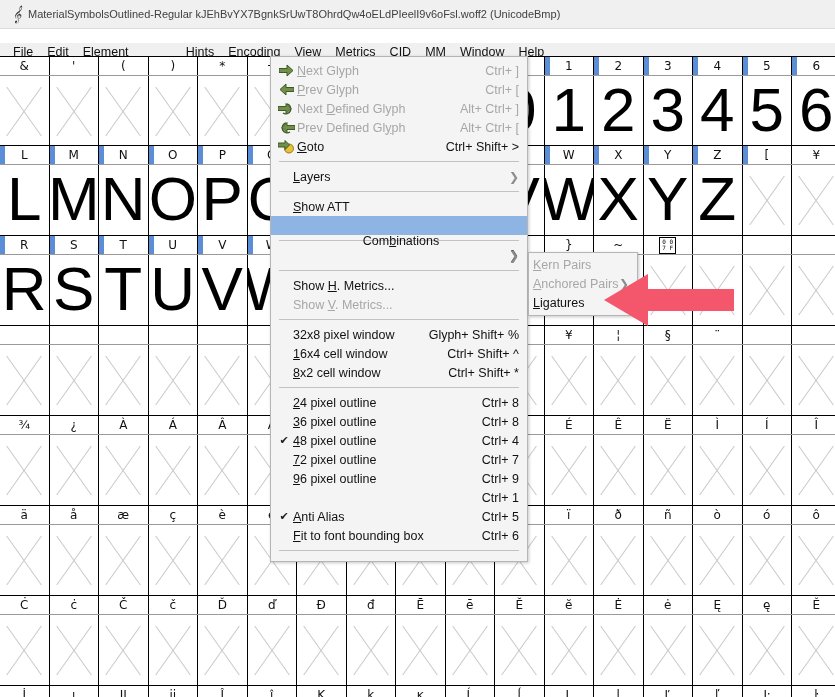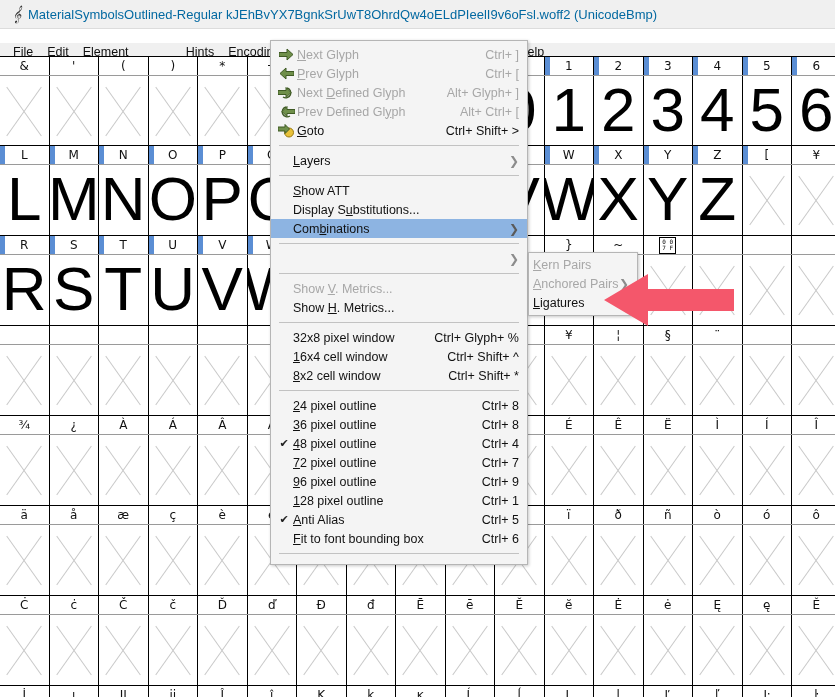--- a/index.html
+++ b/index.html
@@ -32,22 +32,22 @@
     margin-left: 6px;
     display: flex;
     align-items: center;
     justify-content: center;
     color: #333;
     font-size: 15px;
     font-family: "Liberation Serif", serif;
     font-style: italic;
   }
   #titlebar .tb-text {
-    font-size: 13px;
-    color: #0369a1;
+    font-size: 11px;
+    color: #404040;
     white-space: nowrap;
   }
 
   
   #menubar {
     position: absolute;
     left: 0; top: 43px;
     width: 835px; height: 26px;
     background: #f0f0f0;
     border-bottom: 1px solid #cfcfcf;
@@ -151,21 +151,21 @@
     font-size: 6px;
     line-height: 6.5px;
     padding: 1px 2px;
     color: #000;
     text-align: center;
   }
 
   
   #viewmenu {
     position: absolute;
-    left: 270px; top: 40px;
+    left: 270px; top: 56px;
     width: 258px;
     background: #f4f4f4;
     border: 1px solid #b5b5b5;
     box-shadow: 1px 1px 3px rgba(0,0,0,0.22);
     padding: 4px 0 5px 0;
     box-sizing: border-box;
     z-index: 40;
   }
   .mi {
     position: relative;
@@ -173,21 +173,21 @@
     display: flex;
     align-items: center;
     box-sizing: border-box;
     padding-left: 4px;
     font-size: 12.5px;
     color: #111;
     cursor: default;
     white-space: nowrap;
   }
   .mi.disabled { color: #a7a7a7; }
-  .mi.selected { background: #8db4e2; }
+  .mi.selected { background: #8db4e2; flex-direction: column; }
   .mi .mi-ico {
     width: 22px;
     flex: 0 0 22px;
     display: flex;
     align-items: center;
     justify-content: center;
   }
   .mi .mi-check {
     width: 18px;
     flex: 0 0 18px;
@@ -952,21 +952,21 @@
       <span class="mi-accel">Ctrl+ [</span>
     </div>
     <div class="mi disabled">
       <span class="mi-ico">
         <svg width="17" height="14" viewBox="0 0 17 14">
           <path d="M9 2 a5 5 0 1 1 -4 9" fill="none" stroke="#3f5a24" stroke-width="1.3"></path>
           <polygon points="0,4.5 8,4.5 8,1.5 13,6.5 8,11.5 8,8.5 0,8.5" fill="#6f8f4a" stroke="#3f5a24" stroke-width="1"></polygon>
         </svg>
       </span>
       <span class="mi-label">Next <span class="u">D</span>efined Glyph</span>
-      <span class="mi-accel">Alt+ Glyph+ ]</span>
+      <span class="mi-accel">Alt+ Ctrl+ ]</span>
     </div>
     <div class="mi disabled">
       <span class="mi-ico">
         <svg width="17" height="14" viewBox="0 0 17 14">
           <path d="M8 2 a5 5 0 1 0 4 9" fill="none" stroke="#3f5a24" stroke-width="1.3"></path>
           <polygon points="17,4.5 9,4.5 9,1.5 4,6.5 9,11.5 9,8.5 17,8.5" fill="#6f8f4a" stroke="#3f5a24" stroke-width="1"></polygon>
         </svg>
       </span>
       <span class="mi-label">Prev Defined Gl<span class="u">y</span>ph</span>
       <span class="mi-accel">Alt+ Ctrl+ [</span>
@@ -985,48 +985,44 @@
     <div class="mi">
       <span class="mi-check"></span>
       <span class="mi-label"><span class="u">L</span>ayers</span>
       <span class="mi-arrow">❯</span>
     </div>
     <div class="sep"></div>
     <div class="mi">
       <span class="mi-check"></span>
       <span class="mi-label"><span class="u">S</span>how ATT</span>
     </div>
-    <div class="mi">
-      <span class="mi-check"></span>
-      <span class="mi-label">Display S<span class="u">u</span>bstitutions...</span>
-    </div>
     <div class="mi selected">
       <span class="mi-check"></span>
       <span class="mi-label">Com<span class="u">b</span>inations</span>
       <span class="mi-arrow">❯</span>
     </div>
     <div class="sep"></div>
     <div class="mi">
       <span class="mi-check"></span>
       <span class="mi-arrow">❯</span>
     </div>
     <div class="sep"></div>
+    <div class="mi">
+      <span class="mi-check"></span>
+      <span class="mi-label">Show <span class="u">H</span>. Metrics...</span>
+    </div>
     <div class="mi disabled">
       <span class="mi-check"></span>
       <span class="mi-label">Show <span class="u">V</span>. Metrics...</span>
     </div>
-    <div class="mi">
-      <span class="mi-check"></span>
-      <span class="mi-label">Show <span class="u">H</span>. Metrics...</span>
-    </div>
     <div class="sep"></div>
     <div class="mi">
       <span class="mi-check"></span>
       <span class="mi-label">32x8 pixel window</span>
-      <span class="mi-accel">Ctrl+ Glyph+ %</span>
+      <span class="mi-accel">Glyph+ Shift+ %</span>
     </div>
     <div class="mi">
       <span class="mi-check"></span>
       <span class="mi-label"><span class="u">1</span>6x4 cell window</span>
       <span class="mi-accel">Ctrl+ Shift+ ^</span>
     </div>
     <div class="mi">
       <span class="mi-check"></span>
       <span class="mi-label"><span class="u">8</span>x2  cell window</span>
       <span class="mi-accel">Ctrl+ Shift+ *</span>
@@ -1052,21 +1048,20 @@
       <span class="mi-label"><span class="u">7</span>2 pixel outline</span>
       <span class="mi-accel">Ctrl+ 7</span>
     </div>
     <div class="mi">
       <span class="mi-check"></span>
       <span class="mi-label"><span class="u">9</span>6 pixel outline</span>
       <span class="mi-accel">Ctrl+ 9</span>
     </div>
     <div class="mi">
       <span class="mi-check"></span>
-      <span class="mi-label"><span class="u">1</span>28 pixel outline</span>
       <span class="mi-accel">Ctrl+ 1</span>
     </div>
     <div class="mi">
       <span class="mi-check">✔</span>
       <span class="mi-label"><span class="u">A</span>nti Alias</span>
       <span class="mi-accel">Ctrl+ 5</span>
     </div>
     <div class="mi">
       <span class="mi-check"></span>
       <span class="mi-label"><span class="u">F</span>it to font bounding box</span>

